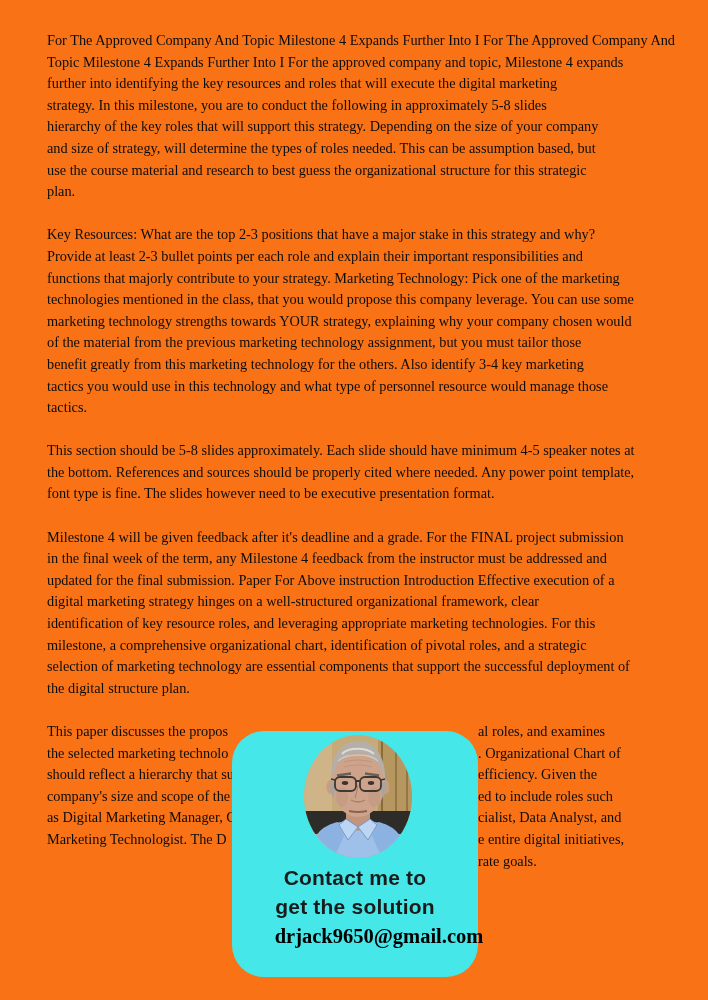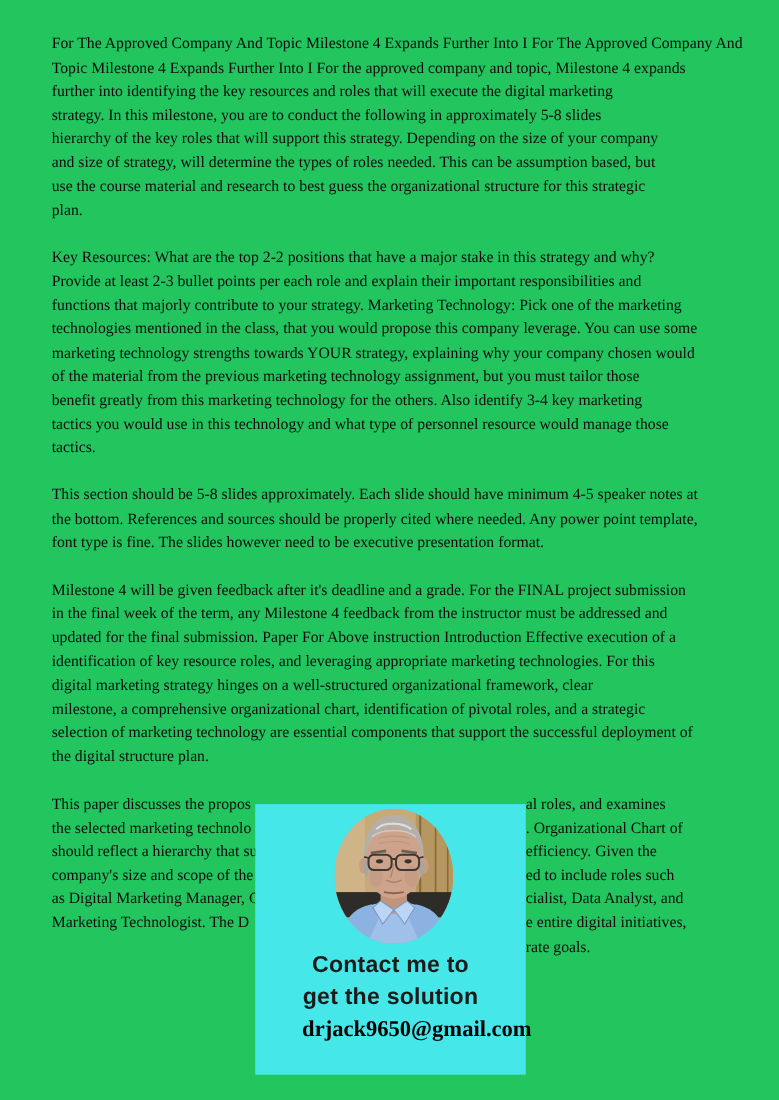--- a/index.html
+++ b/index.html
@@ -7,21 +7,21 @@
     padding: 0;
     background: #ffffff;
     width: 708px;
     height: 1000px;
     overflow: hidden;
   }
   .page {
     position: relative;
     width: 708px;
     height: 1000px;
-    background: #22c55e;
+    background: #f97316;
     font-family: "Liberation Serif", serif;
     color: #0c0c0c;
   }
   .doc {
     position: absolute;
     left: 47px;
     top: 30px;
     width: 650px;
     font-size: 14.3px;
     line-height: 21.6px;
@@ -93,57 +93,57 @@
         <div class="line">For The Approved Company And Topic Milestone 4 Expands Further Into I For The Approved Company And</div>
         <div class="line">Topic Milestone 4 Expands Further Into I For the approved company and topic, Milestone 4 expands</div>
         <div class="line">further into identifying the key resources and roles that will execute the digital marketing</div>
         <div class="line">strategy. In this milestone, you are to conduct the following in approximately 5-8 slides</div>
         <div class="line">hierarchy of the key roles that will support this strategy. Depending on the size of your company</div>
         <div class="line">and size of strategy, will determine the types of roles needed. This can be assumption based, but</div>
         <div class="line">use the course material and research to best guess the organizational structure for this strategic</div>
         <div class="line">plan.</div>
       </div>
       <div class="para">
-        <div class="line">Key Resources: What are the top 2-2 positions that have a major stake in this strategy and why?</div>
+        <div class="line">Key Resources: What are the top 2-3 positions that have a major stake in this strategy and why?</div>
         <div class="line">Provide at least 2-3 bullet points per each role and explain their important responsibilities and</div>
         <div class="line">functions that majorly contribute to your strategy. Marketing Technology: Pick one of the marketing</div>
         <div class="line">technologies mentioned in the class, that you would propose this company leverage. You can use some</div>
         <div class="line">marketing technology strengths towards YOUR strategy, explaining why your company chosen would</div>
         <div class="line">of the material from the previous marketing technology assignment, but you must tailor those</div>
         <div class="line">benefit greatly from this marketing technology for the others. Also identify 3-4 key marketing</div>
         <div class="line">tactics you would use in this technology and what type of personnel resource would manage those</div>
         <div class="line">tactics.</div>
       </div>
       <div class="para">
         <div class="line">This section should be 5-8 slides approximately. Each slide should have minimum 4-5 speaker notes at</div>
         <div class="line">the bottom. References and sources should be properly cited where needed. Any power point template,</div>
         <div class="line">font type is fine. The slides however need to be executive presentation format.</div>
       </div>
       <div class="para">
         <div class="line">Milestone 4 will be given feedback after it's deadline and a grade. For the FINAL project submission</div>
         <div class="line">in the final week of the term, any Milestone 4 feedback from the instructor must be addressed and</div>
         <div class="line">updated for the final submission. Paper For Above instruction Introduction Effective execution of a</div>
+        <div class="line">digital marketing strategy hinges on a well-structured organizational framework, clear</div>
         <div class="line">identification of key resource roles, and leveraging appropriate marketing technologies. For this</div>
-        <div class="line">digital marketing strategy hinges on a well-structured organizational framework, clear</div>
         <div class="line">milestone, a comprehensive organizational chart, identification of pivotal roles, and a strategic</div>
         <div class="line">selection of marketing technology are essential components that support the successful deployment of</div>
         <div class="line">the digital structure plan.</div>
       </div>
       <div class="para">
         <div class="line"><span class="frag-left">This paper discusses the propos</span><span class="frag-right">al roles, and examines</span></div>
         <div class="line"><span class="frag-left">the selected marketing technolo</span><span class="frag-right">. Organizational Chart of</span></div>
         <div class="line"><span class="frag-left">should reflect a hierarchy that su</span><span class="frag-right">efficiency. Given the</span></div>
         <div class="line"><span class="frag-left">company's size and scope of the</span><span class="frag-right">ed to include roles such</span></div>
         <div class="line"><span class="frag-left">as Digital Marketing Manager, C</span><span class="frag-right">cialist, Data Analyst, and</span></div>
         <div class="line"><span class="frag-left">Marketing Technologist. The D</span><span class="frag-right">e entire digital initiatives,</span></div>
         <div class="line"><span class="frag-right">rate goals.</span></div>
       </div>
     </div>
 
-  <div class="overlay" id="overlay" style="background: rgb(69, 231, 233);">
+  <div class="overlay" id="overlay" style="background: rgb(69, 231, 233); border-radius: 32px;">
     <div class="photo-frame" title="portrait of elderly man with glasses in light blue shirt">
       <svg viewBox="0 0 108 123" xmlns="http://www.w3.org/2000/svg">
 
         <rect width="108" height="123" fill="#c7aa79"></rect>
         <rect x="0" width="28" height="123" fill="#d2ba90" opacity="0.6"></rect>
 
         <rect x="74" y="0" width="34" height="86" fill="#b6975f"></rect>
         <line x1="78" y1="0" x2="78" y2="86" stroke="#8a6b3c" stroke-width="2"></line>
         <line x1="92" y1="0" x2="92" y2="86" stroke="#8a6b3c" stroke-width="1.5"></line>
         <line x1="103" y1="0" x2="103" y2="86" stroke="#8a6b3c" stroke-width="1.5"></line>

